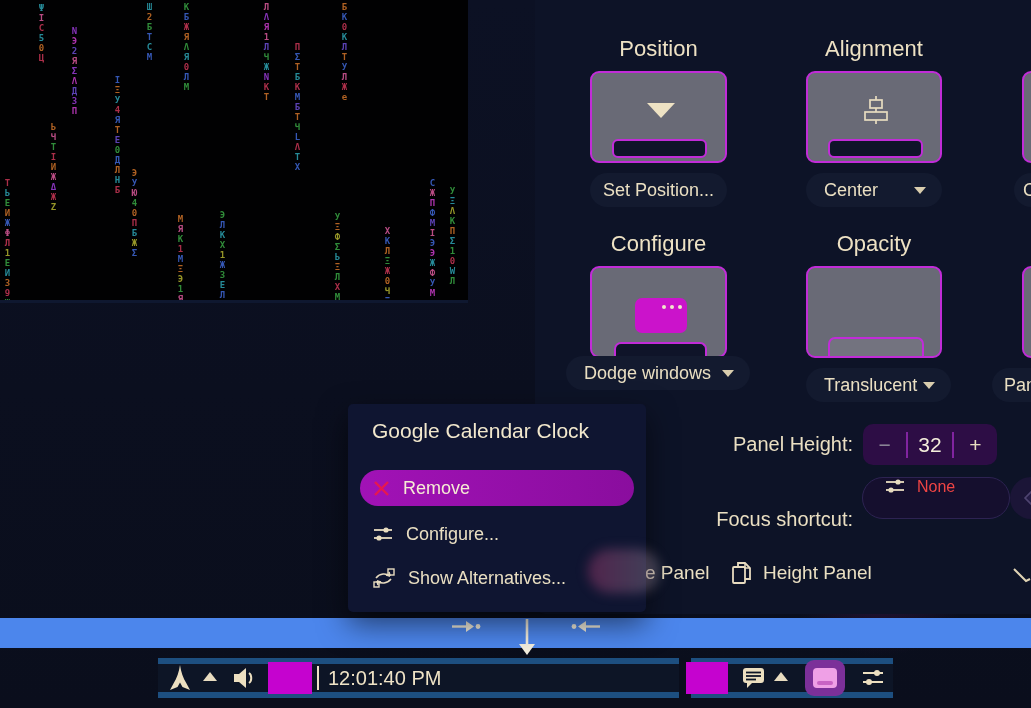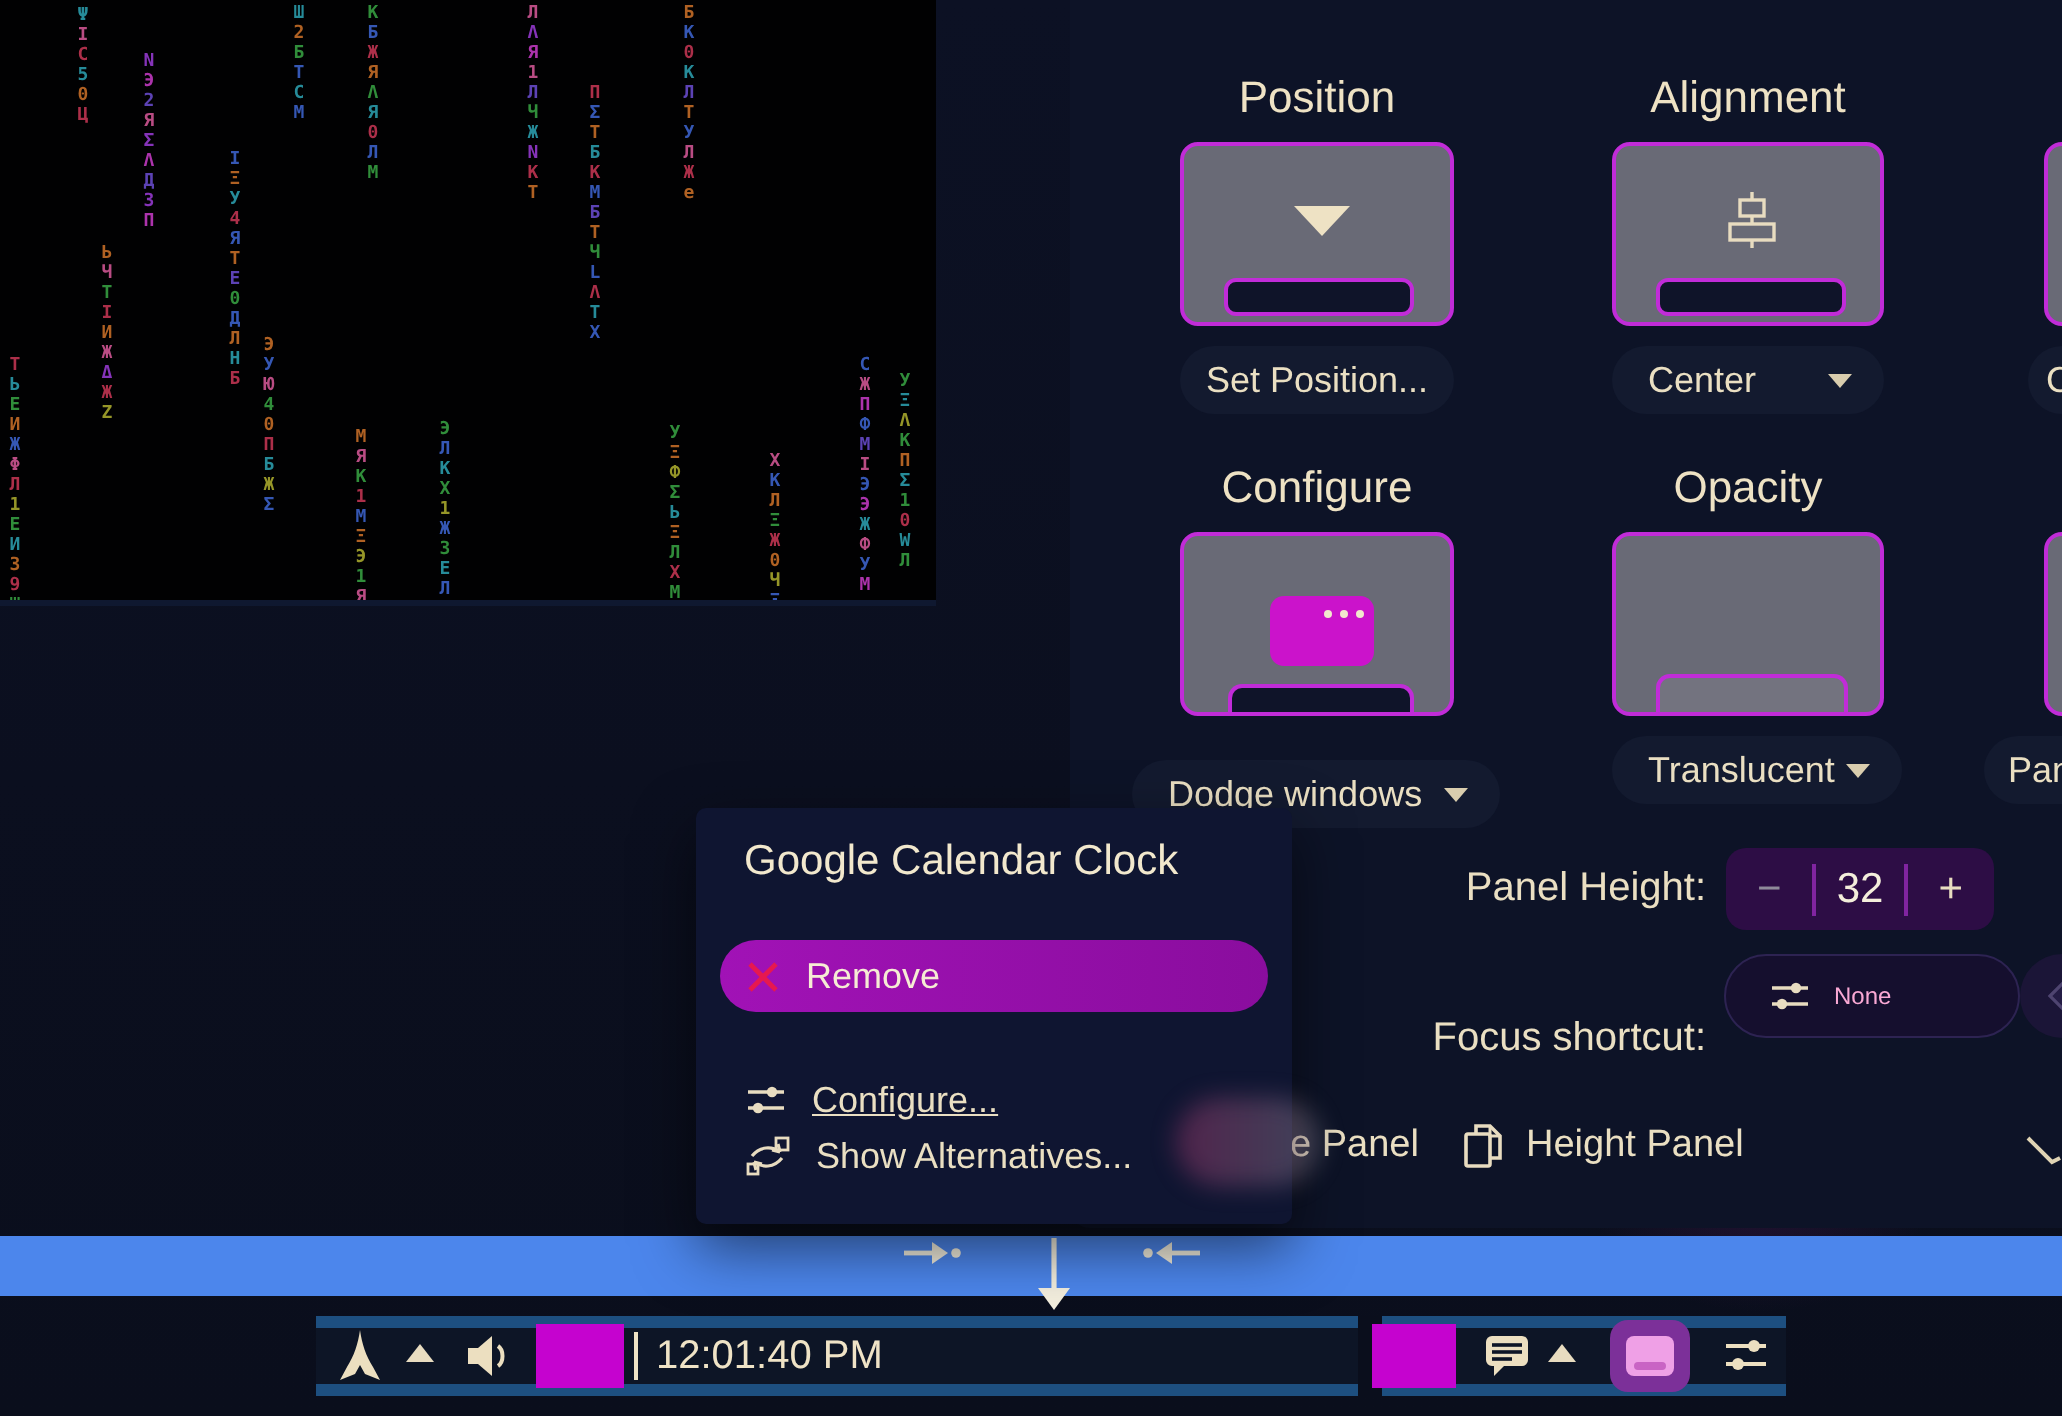--- a/index.html
+++ b/index.html
@@ -47,22 +47,22 @@
     border-radius:10px; display:flex; align-items:center; }
   .spinbox .seg { flex:1; text-align:center; font-size:21px; }
   .spinbox .div { width:2px; height:26px; background:#8124a0; }
   .spin-minus { color:#8f8a9a; }
   .spin-val { color:#f4eedb; }
   .spin-plus { color:#e8ddc0; }
 
   .row-label { position:absolute; left:630px; width:223px; text-align:right; font-size:20px; color:#eadfc2; }
 
   .focus-pill { position:absolute; left:862px; top:477px; width:148px; height:42px; background:#150f2e;
-    border:1px solid #2d2352; border-radius:21px; display:flex; align-items:center; gap:12px;
-    padding-left:22px; font-size:12px; color:#f9a8d4; }
+    border:1px solid #2d2352; border-radius:21px; display:flex; gap:12px;
+    padding-left:22px; font-size:16px; color:#ef4444; }
   .clear-btn { position:absolute; left:1010px; top:477px; width:44px; height:42px; border-radius:21px;
     background:#1b1537; display:flex; align-items:center; padding-left:7px; }
 
   
   .menu { position:absolute; left:348px; top:404px; width:298px; height:208px; background:#0f1531;
     border-radius:5px; box-shadow:0 12px 30px rgba(0,0,0,.55); z-index:5; }
   .menu-title { position:absolute; left:24px; top:15px; font-size:21px; color:#f2e8cd; }
   .menu-item { position:absolute; left:12px; width:274px; height:36px; display:flex; align-items:center;
     gap:13px; padding-left:13px; font-size:18px; color:#eadfc2; border-radius:18px; }
   .menu-item.hl { background:linear-gradient(90deg,#a112b6,#8a0d9e); color:#f6ecd4; }
@@ -330,21 +330,21 @@
 
   <div class="grp-label" style="left:590px; top:231px; width:137px;">Configure</div>
   <div class="card" style="left:590px; top:266px;">
     <div class="win-icon">
       <i style="left:27px;"></i>
         <i style="left:35px;"></i>
         <i style="left:43px;"></i>
     </div>
     <div class="bottom-panel"></div>
   </div>
-  <div class="pill-btn" style="left:566px; top:380px; width:184px; padding:0 16px 0 18px;justify-content:flex-end;">
+  <div class="pill-btn" style="left:566px; top:356px; width:184px; padding:0 16px 0 18px;justify-content:flex-end;">
     <span>Dodge windows</span>
     <span class="caret"></span>
   </div>
 
   <div class="grp-label" style="left:806px; top:231px; width:136px;">Opacity</div>
   <div class="card" style="left:806px; top:266px; width:136px;">
     <div class="bottom-panel translucent"></div>
   </div>
   <div class="pill-btn" style="left:806px; top:368px; width:145px; padding:0 16px 0 18px;">
     <span>Translucent</span>
@@ -400,21 +400,21 @@
 
   <div class="menu">
     <div class="menu-title">Google Calendar Clock</div>
     <div class="menu-item hl" style="top:66px;">
       <svg width="17" height="17" viewBox="0 0 17 17">
         <line x1="2" y1="2" x2="15" y2="15" stroke="#e6184f" stroke-width="2.4"></line>
         <line x1="15" y1="2" x2="2" y2="15" stroke="#e6184f" stroke-width="2.4"></line>
       </svg>
       <span>Remove</span>
     </div>
-    <div class="menu-item" style="top:128px;text-decoration:underline;">
+    <div class="menu-item" style="top:112px;">
       <svg width="20" height="17" viewBox="0 0 20 17">
         <line x1="1" y1="4" x2="19" y2="4" stroke="#e8dcc0" stroke-width="1.8"></line>
         <circle cx="13" cy="4" r="2.6" fill="#e8dcc0"></circle>
         <line x1="1" y1="12" x2="19" y2="12" stroke="#e8dcc0" stroke-width="1.8"></line>
         <circle cx="6" cy="12" r="2.6" fill="#e8dcc0"></circle>
       </svg>
       <span>Configure...</span>
     </div>
     <div class="menu-item" style="top:156px;">
       <svg width="22" height="20" viewBox="0 0 22 20">

